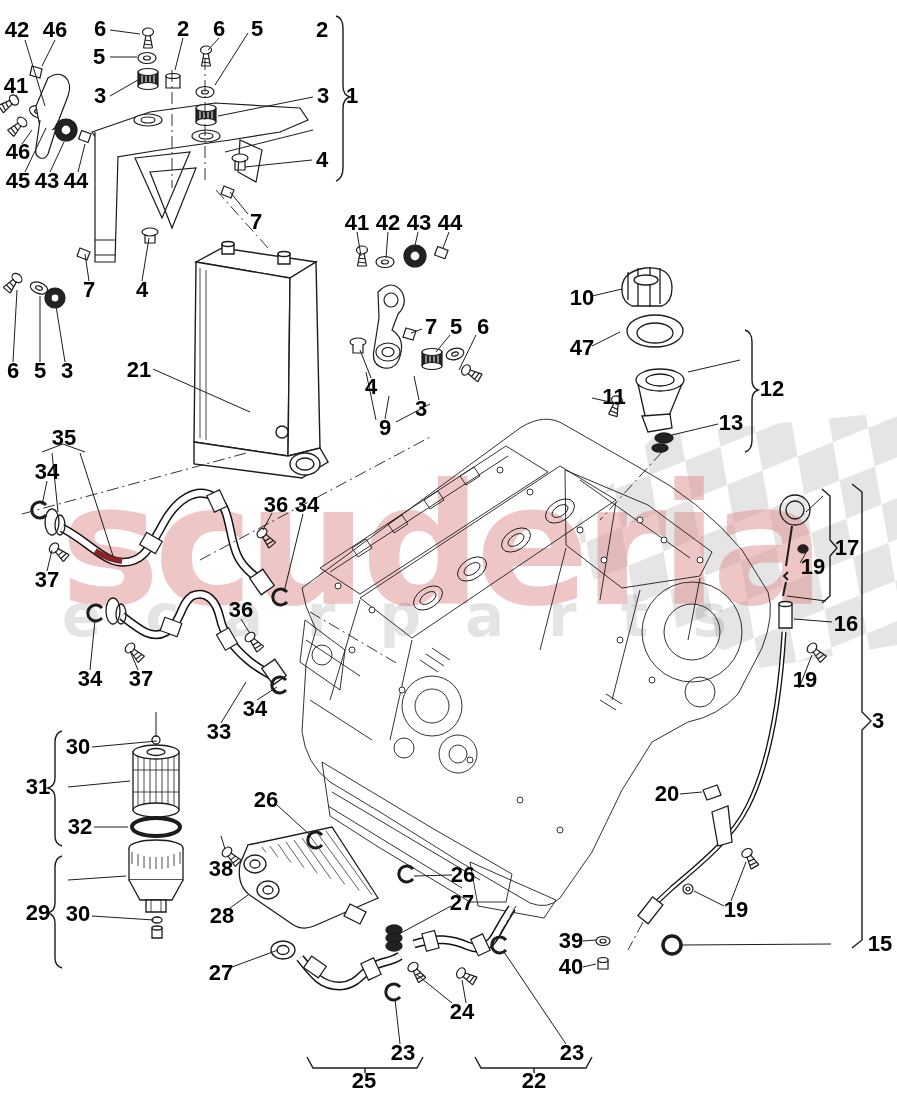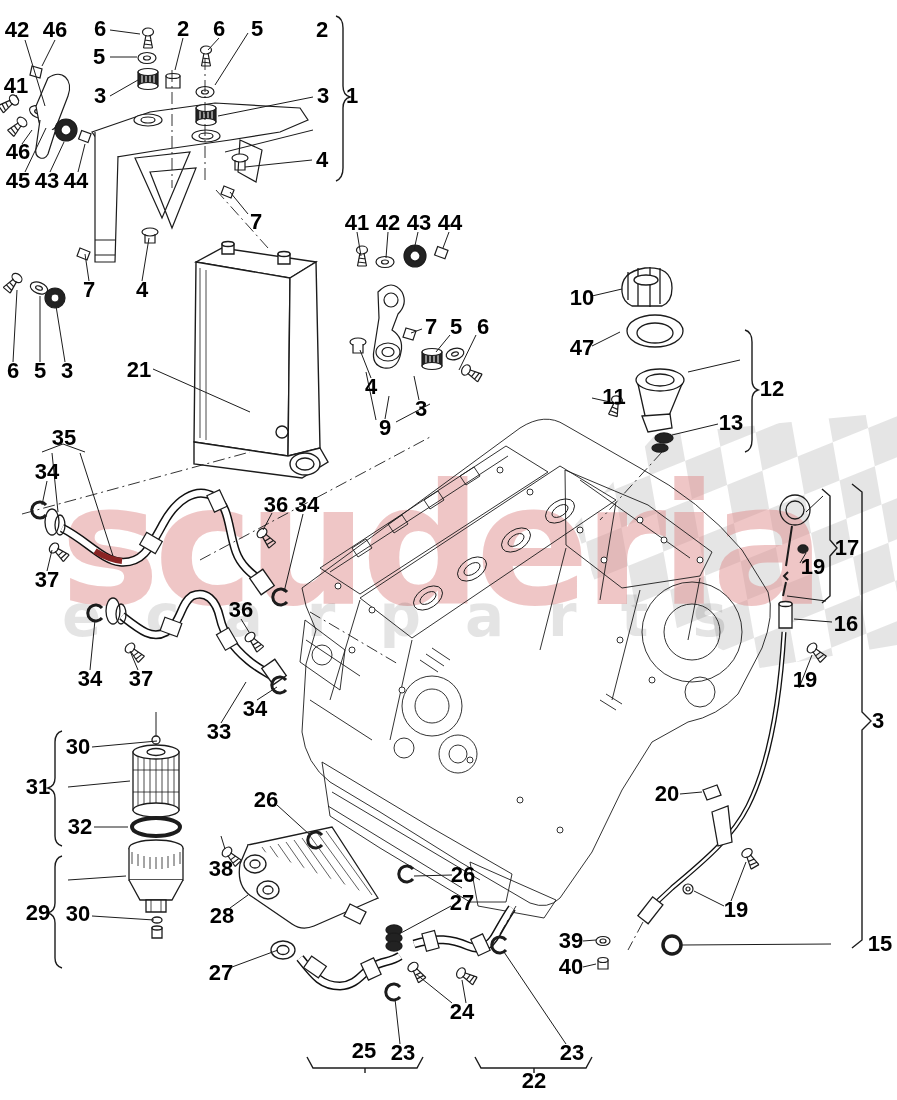--- a/index.html
+++ b/index.html
@@ -401,21 +401,21 @@
       <div class="callout" style="left: 78px; top: 914px;">30</div>
       <div class="callout" style="left: 222px; top: 916px;">28</div>
       <div class="callout" style="left: 221px; top: 973px;">27</div>
       <div class="callout" style="left: 463px; top: 875px;">26</div>
       <div class="callout" style="left: 462px; top: 903px;">27</div>
       <div class="callout" style="left: 571px; top: 941px;">39</div>
       <div class="callout" style="left: 571px; top: 967px;">40</div>
       <div class="callout" style="left: 462px; top: 1012px;">24</div>
       <div class="callout" style="left: 403px; top: 1053px;">23</div>
       <div class="callout" style="left: 572px; top: 1053px;">23</div>
-      <div class="callout" style="left: 364px; top: 1051px;">25</div>
+      <div class="callout" style="left: 364px; top: 1081px;">25</div>
       <div class="callout" style="left: 534px; top: 1081px;">22</div>
       <div class="callout" style="left: 847px; top: 548px;">17</div>
       <div class="callout" style="left: 813px; top: 567px;">19</div>
       <div class="callout" style="left: 846px; top: 624px;">16</div>
       <div class="callout" style="left: 805px; top: 680px;">19</div>
       <div class="callout" style="left: 878px; top: 721px;">3</div>
       <div class="callout" style="left: 667px; top: 794px;">20</div>
       <div class="callout" style="left: 736px; top: 910px;">19</div>
       <div class="callout" style="left: 845px; top: 944px; margin-left: 35px;">15</div>
     </div>

